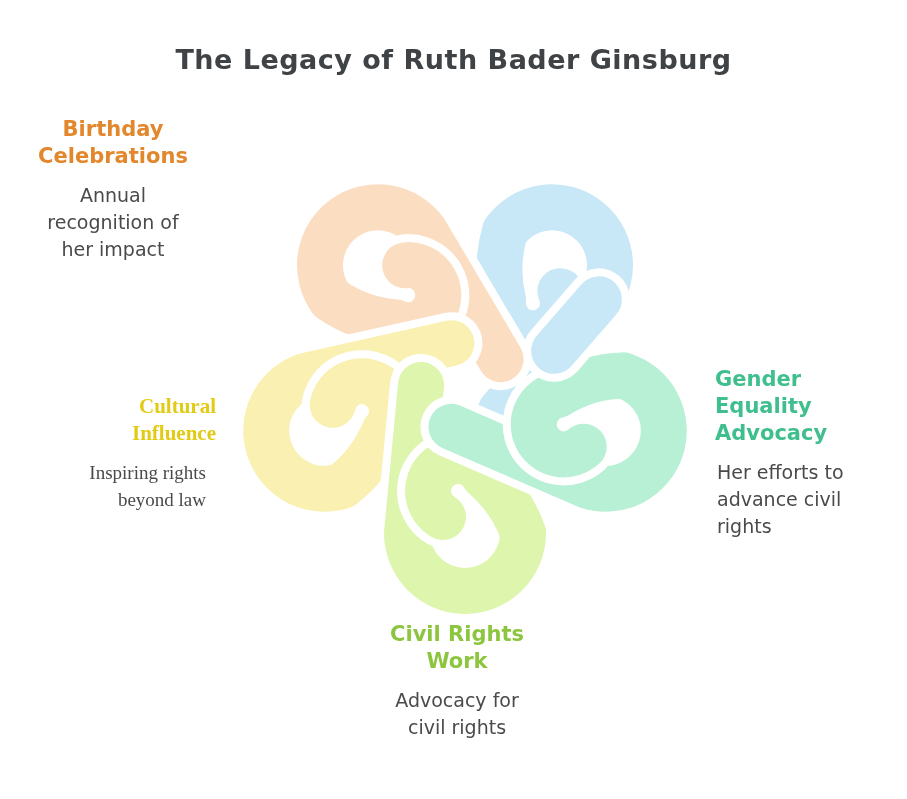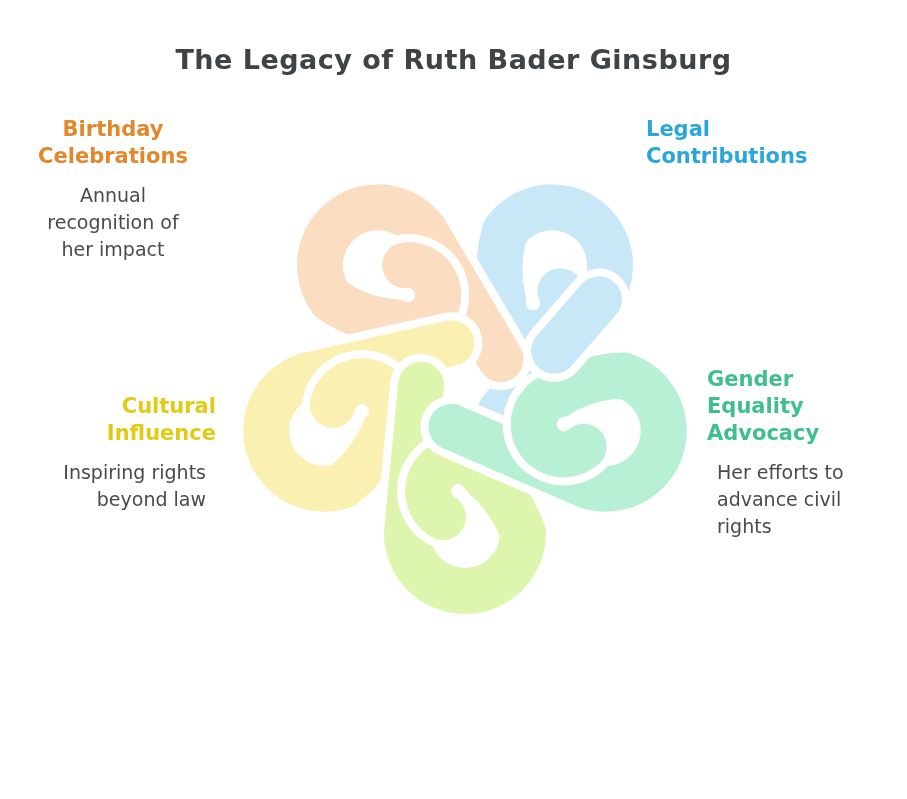--- a/index.html
+++ b/index.html
@@ -18,21 +18,21 @@
     white-space:pre-line;
   }
   .topic p{
     margin:10px;font-size:19px;line-height:27px;color:#4a4a4a;white-space:pre-line;
   }
   
   .topic.birthday{right:664px;top:116px;text-align:center;width:260px;}
   .topic.legal{left:646px;top:116px;text-align:left;width:240px;}
   .topic.gender{left:707px;top:366px;text-align:left;width:195px;}
   .topic.civil{left:307px;top:621px;text-align:center;width:300px;}
-  .topic.cultural{right:691px;top:393px;text-align:right;width:210px;}
+  .topic.cultural{right:691px;top:393px;text-align:right;width:210px;font-family:Liberation Serif, serif;}
 
   .knot-path{fill:none;stroke-linecap:round;stroke-linejoin:round;}
   .casing{stroke:#ffffff;stroke-width:62;}
   .band{stroke-width:46;}
 </style>
 </head>
 <body style="background: rgb(255, 255, 255);">
 
 <div id="stage">
 
@@ -81,33 +81,37 @@
 
   <div class="topic birthday">
     <h3 style="color: rgb(226, 135, 43);">Birthday
 Celebrations</h3>
     <p>Annual
 recognition of
 her impact</p>
   </div>
 
   <div class="topic legal">
-    <h3 style="color: rgb(43, 166, 220);">Legal
-Contributions</h3>
   </div>
 
   <div class="topic gender">
-    <h3 style="color: rgb(63, 191, 142);">Gender
+    <h3 style="color: rgb(63, 191, 142); margin-left: 8px;">Gender
 Equality
 Advocacy</h3>
     <p>Her efforts to
 advance civil
 rights</p>
   </div>
 
+  <div class="topic civil">
+    <h3 style="color: rgb(140, 198, 63);">Civil Rights
+Work</h3>
+    <p>Advocacy for
+civil rights</p>
+  </div>
 
   <div class="topic cultural">
     <h3 style="color: rgb(226, 203, 21);">Cultural
 Influence</h3>
     <p>Inspiring rights
 beyond law</p>
   </div>
 
 </div>
 

